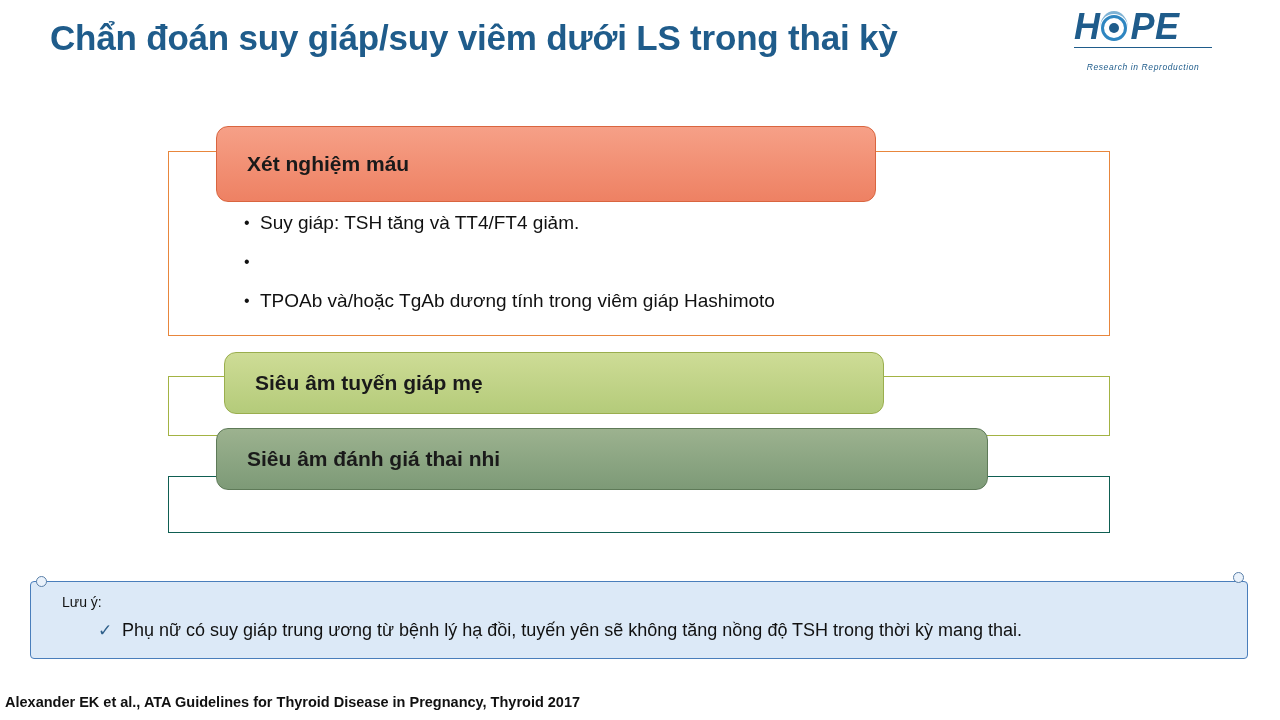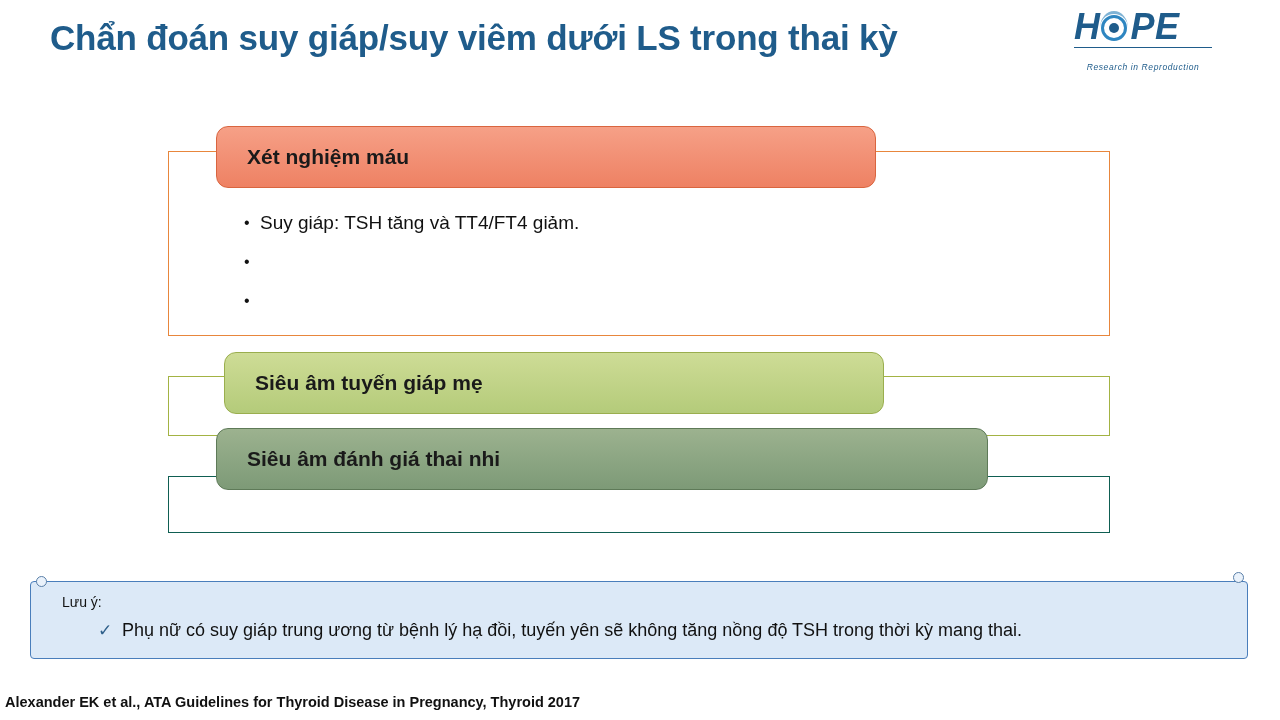--- a/index.html
+++ b/index.html
@@ -106,21 +106,21 @@
     left: 168px;
     top: 151px;
     width: 942px;
     height: 185px;
     border: 1.5px solid #E8863C;
   }
   .sec1-pill {
     left: 216px;
     top: 126px;
     width: 660px;
-    height: 62px;
+    height: 76px;
     background: linear-gradient(180deg, #F6A087 0%, #EE8163 100%);
     border: 1.5px solid #D9653F;
   }
   .bullets {
     position: absolute;
     left: 244px;
     top: 210px;
     width: 860px;
     font-size: 19px;
     color: #111111;
@@ -258,20 +258,21 @@
 <div class="bullets">
   <div class="bullet">
     <span class="mark">•</span>
     <span>Suy giáp: TSH tăng và TT4/FT4  giảm.</span>
   </div>
   <div class="bullet">
     <span class="mark">•</span>
   </div>
   <div class="bullet">
     <span class="mark">•</span>
+    <span>TPOAb và/hoặc TgAb dương tính trong viêm giáp Hashimoto</span>
   </div>
 </div>
 
 <div class="section-body sec2-body"></div>
 <div class="pill sec2-pill">Siêu âm tuyến giáp mẹ</div>
 
 <div class="section-body sec3-body"></div>
 <div class="pill sec3-pill">Siêu âm đánh giá thai nhi</div>
 
 <div class="watermark">y  P</div>

